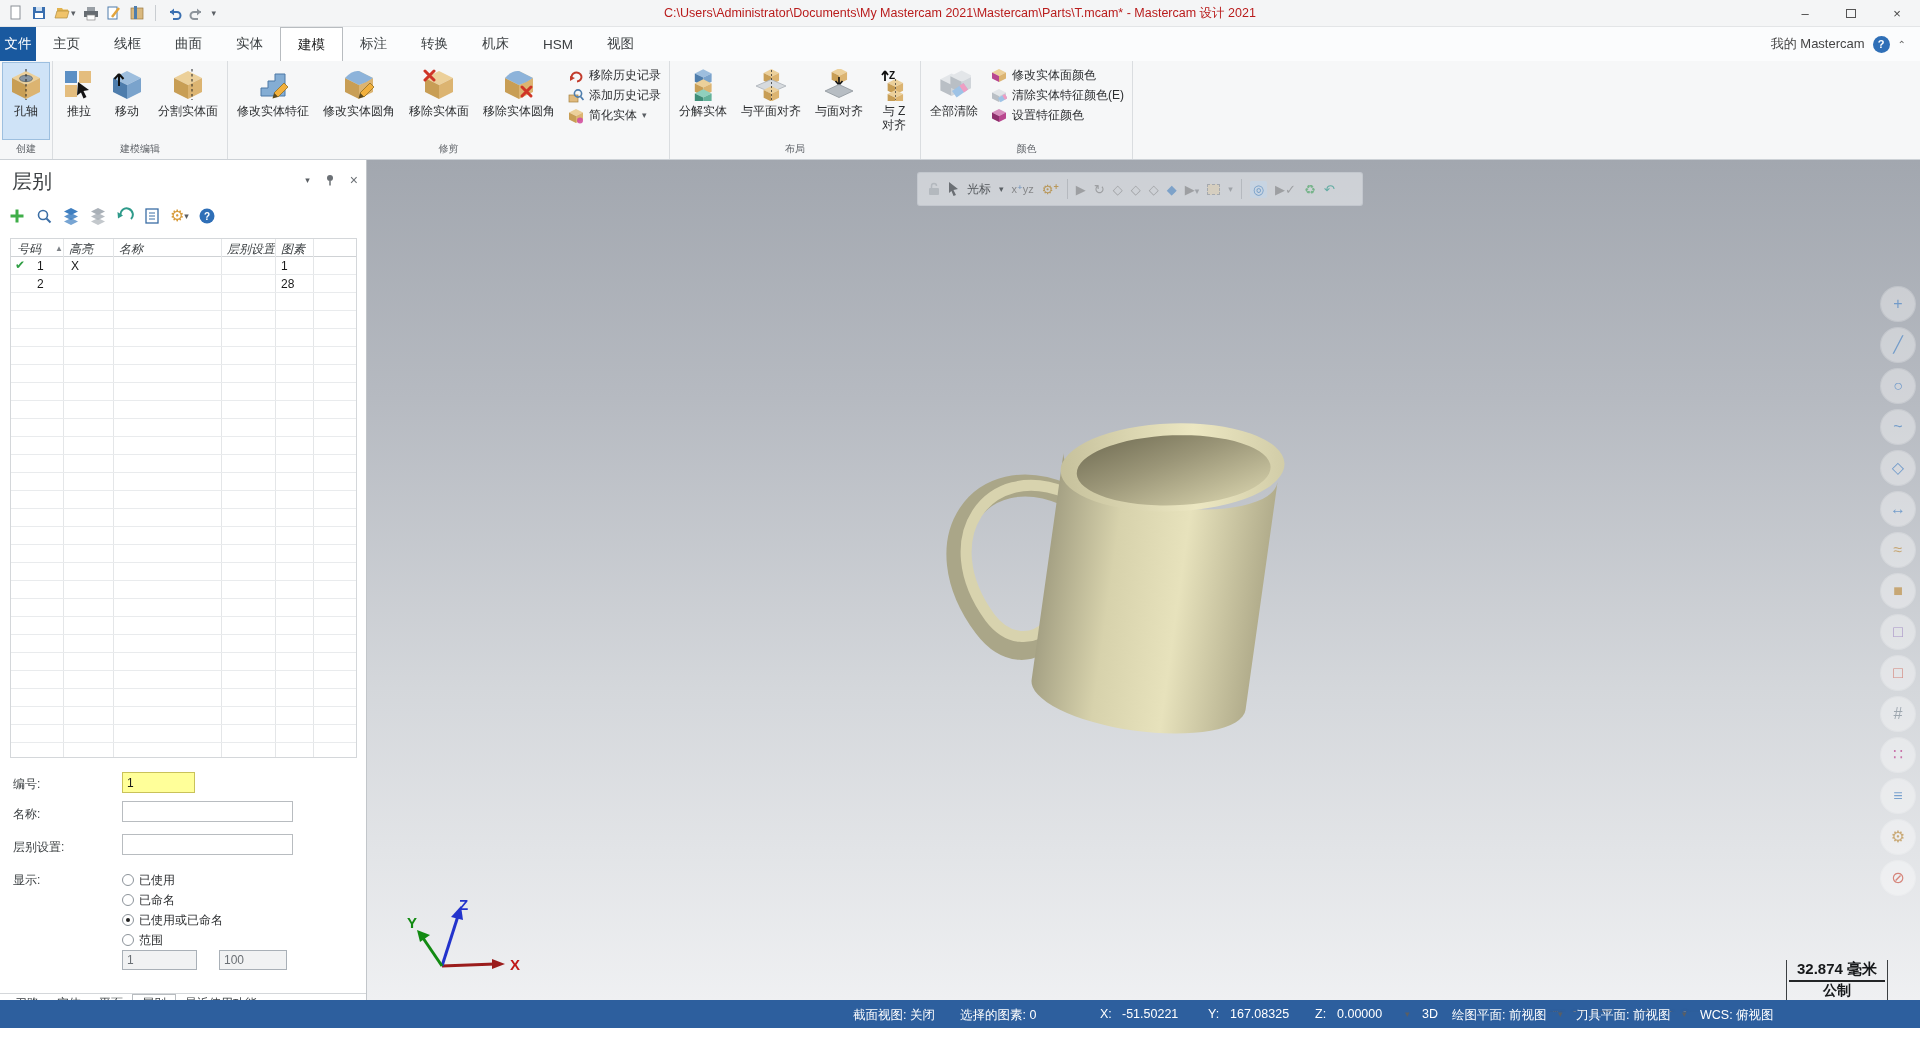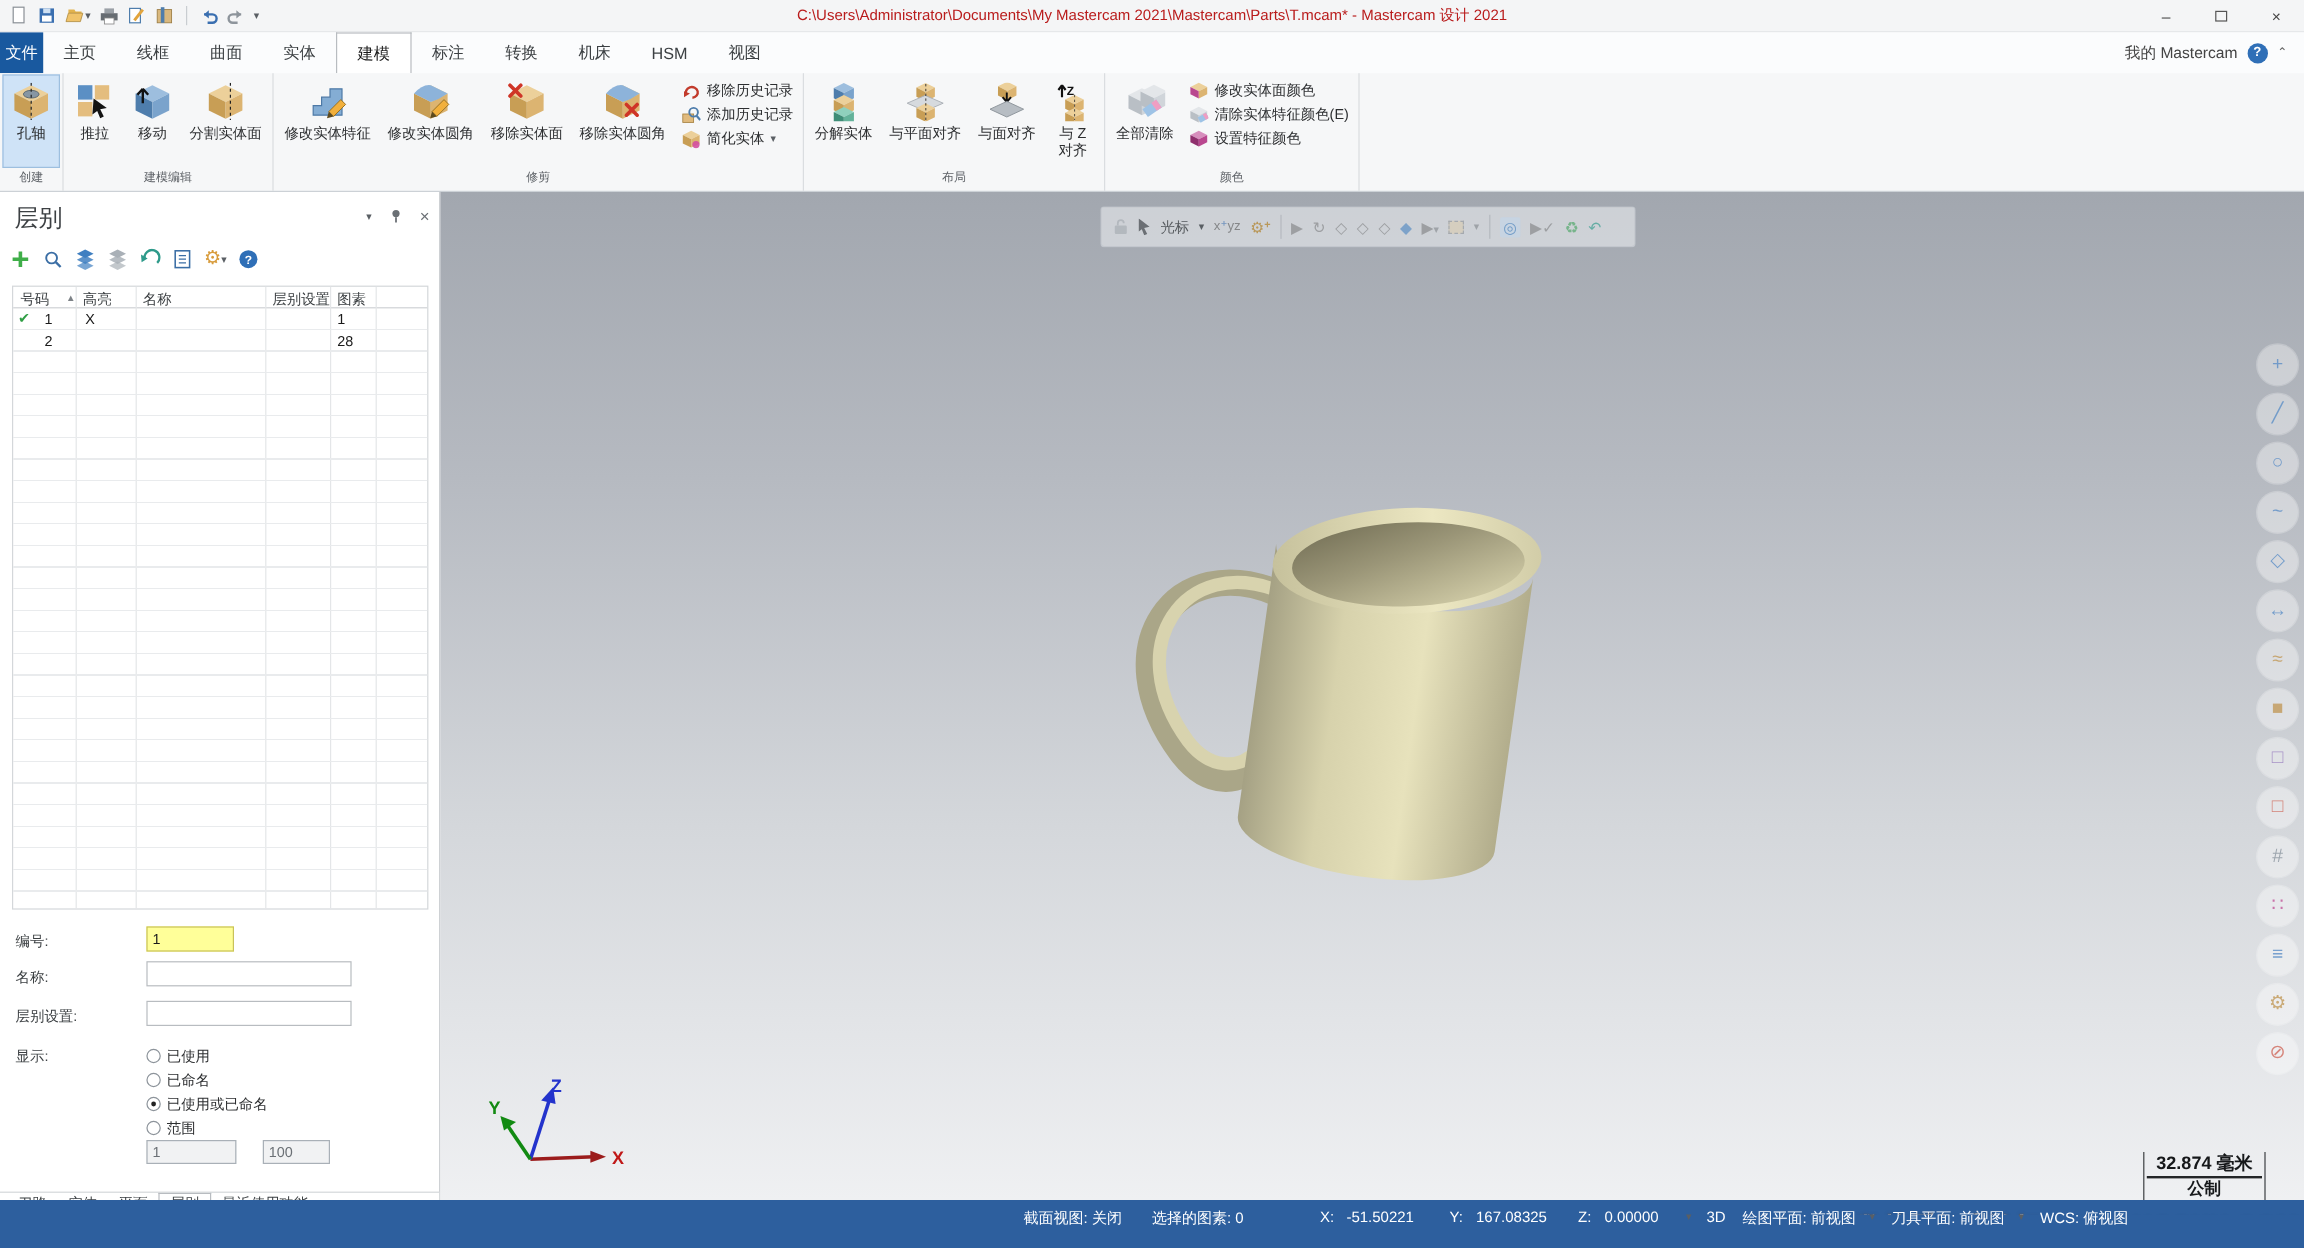--- a/index.html
+++ b/index.html
@@ -42,21 +42,21 @@
   .sbtn{display:flex;align-items:center;gap:5px;font-size:12px;color:#2c2e30;cursor:pointer;white-space:nowrap;}
 
   
   .panel{position:absolute;left:0;top:160px;width:367px;bottom:28px;background:#fff;border-right:1px solid #c2c6ca;}
   .p-title{position:absolute;left:12px;top:8px;font-size:20px;color:#3c4043;}
   .p-title-icons{position:absolute;right:8px;top:12px;display:flex;gap:14px;align-items:center;color:#6b7075;}
   .p-toolbar{position:absolute;left:8px;top:47px;display:flex;align-items:center;gap:9px;}
   .pt-item{display:flex;align-items:center;cursor:pointer;}
   .table-box{position:absolute;left:10px;top:78px;width:347px;height:520px;border:1px solid #d4d7da;}
   .thead{position:absolute;left:0;top:0;right:0;height:18px;border-bottom:1px solid #cfd2d5;font-size:12px;color:#3c4043;}
-  .th{position:absolute;top:2px;}
+  .th{position:absolute;top:2px;font-style:italic;}
   .vline{position:absolute;top:0;bottom:0;width:1px;background:#e4e6e8;}
   .grid-rows{position:absolute;left:0;top:18px;right:0;bottom:0;background:repeating-linear-gradient(180deg,transparent 0 17px,#e9ebed 17px 18px);}
   .trow{position:absolute;left:0;right:0;height:18px;font-size:12px;color:#1a1a1a;}
   .check{position:absolute;left:4px;top:1px;color:#2f9e44;font-size:12px;font-weight:bold;}
   .sort-arrow{font-size:8px;color:#7d8287;}
 
   .form-label{position:absolute;left:13px;font-size:12px;color:#3c4043;}
   .form-input{position:absolute;height:21px;border:1px solid #b8bcc0;background:#fff;font-size:12px;padding:2px 4px;font-family:inherit;color:#1a1a1a;}
   .yellow{background:#ffff99;border-color:#c9c25a;}
   .radio-row{position:absolute;left:122px;display:flex;align-items:center;gap:5px;font-size:12px;color:#2c2e30;height:16px;}
@@ -78,21 +78,21 @@
   .dashed-box{width:13px;height:11px;border:1px dashed #8a9096;background:rgba(230,200,140,.5);display:inline-block;}
   .vtools{position:absolute;right:5px;top:127px;display:flex;flex-direction:column;gap:7px;}
   .vbtn{width:34px;height:34px;border-radius:50%;background:rgba(255,255,255,0.38);box-shadow:0 0 0 1px rgba(255,255,255,0.25);display:flex;align-items:center;justify-content:center;cursor:pointer;}
   .vglyph{font-size:16px;opacity:0.8;line-height:1;}
   .scale-box{position:absolute;right:32px;bottom:12px;text-align:center;color:#16181a;font-weight:bold;border-left:1px solid #3c4043;border-right:1px solid #3c4043;padding:0 2px;}
   .scale-top{font-size:15px;border-bottom:2px solid #232527;padding:0 8px 1px;}
   .scale-unit{font-size:14px;padding-top:0px;}
   .watermark{position:absolute;right:4px;bottom:-24px;font-size:21px;font-weight:bold;letter-spacing:1px;color:rgba(255,255,255,0.92);-webkit-text-stroke:1px rgba(90,90,95,0.55);text-shadow:0 0 3px rgba(70,70,75,0.5);z-index:60;white-space:nowrap;}
 
   
-  .statusbar{position:absolute;left:0;bottom:0;width:1920px;height:40px;background:#2d5f9e;color:#fff;font-size:12.5px;}
+  .statusbar{position:absolute;left:0;bottom:12px;width:1920px;height:28px;background:#2d5f9e;color:#fff;font-size:12.5px;}
   .sb{position:absolute;top:7px;white-space:nowrap;}
 </style>
 </head>
 <body>
 
 <svg width="0" height="0" style="position:absolute">
   <defs>
     <g id="cT">
         <polygon points="17,2 31,9 17,16 3,9" fill="#ecd09a"></polygon>
         <polygon points="3,9 17,16 17,30 3,23" fill="#c89e55"></polygon>
@@ -522,21 +522,21 @@
       <span class="rdot"></span>
       <span>已使用或已命名</span>
     </label>
       <label class="radio-row" style="top: 772px;">
       <span class="rdot"></span>
       <span>范围</span>
     </label>
     </div>
 
   <input class="range-input" style="left: 122px; top: 790px; width: 75px;" disabled="" value="1">
-  <input class="range-input" style="left: 219px; top: 790px; width: 56px;" disabled="" value="100">
+  <input class="range-input" style="left: 219px; top: 790px; width: 68px;" disabled="" value="100">
 
   <div class="p-tabs">
 
   <div class="p-tab">刀路</div>
       <div class="p-tab">实体</div>
       <div class="p-tab">平面</div>
       <div class="p-tab active">层别</div>
       <div class="p-tab">最近使用功能</div>
     </div>
 </div>

